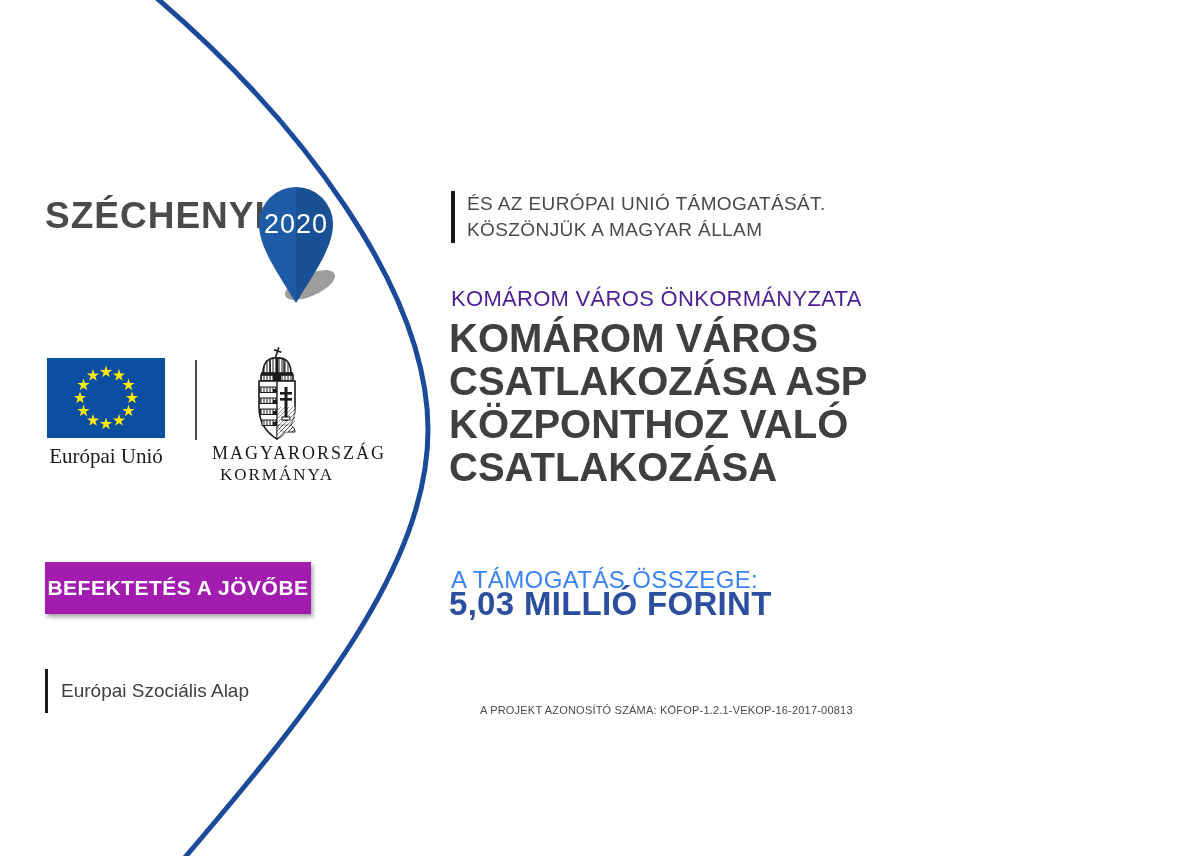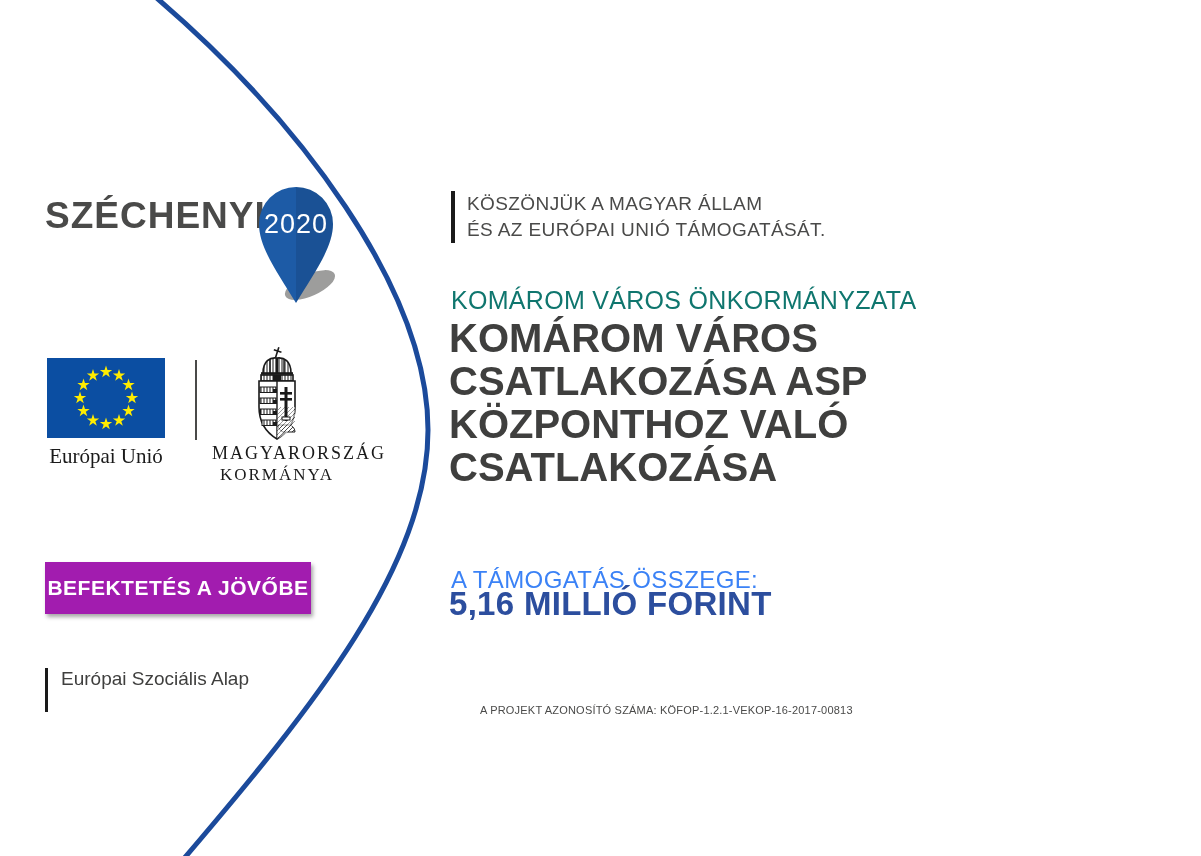--- a/index.html
+++ b/index.html
@@ -42,30 +42,30 @@
   
   .banner{
     left:45px;top:562px;width:266px;height:52px;
     background:#a21caf;color:#ffffff;
     display:flex;align-items:center;justify-content:center;
     font-size:21px;font-weight:bold;letter-spacing:0.5px;
     box-shadow:2px 3px 4px rgba(0,0,0,0.35);
   }
 
   
-  .fund{left:45px;top:668px;height:46px;display:flex;align-items:flex-start;}
+  .fund{left:45px;top:668px;height:46px;display:flex;align-items:center;}
   .fund-bar{width:3px;height:44px;background:#1a1a1a;margin-right:13px;}
   .fund-label{font-size:19px;color:#3f3f3e;}
 
   
   .thanks{left:451px;top:191px;display:flex;}
   .thanks-bar{width:4px;background:#1a1a1a;margin-right:12px;height:52px;}
   .thanks-text{font-size:19px;line-height:26px;letter-spacing:0.4px;color:#4a4a49;}
 
-  .beneficiary{left:451px;top:286px;font-size:25px;letter-spacing:0.3px;color:#0f766e;}
+  .beneficiary{left:451px;top:286px;font-size:22px;letter-spacing:0.3px;color:#4c1d95;}
 
   .proj-title{
     left:449px;top:317px;width:560px;
     font-size:40px;font-weight:bold;line-height:43px;color:#3f3f3e;
     letter-spacing:0px;
   }
 
   .grant-label{left:451px;top:566px;font-size:24px;letter-spacing:0.4px;color:#3b82f6;}
   .grant-amount{left:449px;top:585px;font-size:33px;font-weight:bold;color:#2c4e9e;letter-spacing:0.3px;}
 
@@ -168,30 +168,30 @@
 </div>
 
 <div class="abs fund">
   <div class="fund-bar"></div>
   <div class="fund-label">Európai Szociális Alap</div>
 </div>
 
 <div class="abs thanks">
   <div class="thanks-bar"></div>
   <div class="thanks-text">
+    <div>ÉS AZ EURÓPAI UNIÓ TÁMOGATÁSÁT.</div>
     <div>KÖSZÖNJÜK A MAGYAR ÁLLAM</div>
-    <div>ÉS AZ EURÓPAI UNIÓ TÁMOGATÁSÁT.</div>
   </div>
 </div>
 
 <div class="abs beneficiary">KOMÁROM VÁROS ÖNKORMÁNYZATA</div>
 
 <div class="abs proj-title">
   <div>KOMÁROM VÁROS</div>
   <div>CSATLAKOZÁSA ASP</div>
   <div>KÖZPONTHOZ VALÓ</div>
   <div>CSATLAKOZÁSA</div>
 </div>
 
 <div class="abs grant-label">A TÁMOGATÁS ÖSSZEGE:</div>
-<div class="abs grant-amount">5,16 MILLIÓ FORINT</div>
+<div class="abs grant-amount">5,03 MILLIÓ FORINT</div>
 
 <div class="abs proj-id">A PROJEKT AZONOSÍTÓ SZÁMA: KÖFOP-1.2.1-VEKOP-16-2017-00813</div>
 
 </body></html>

